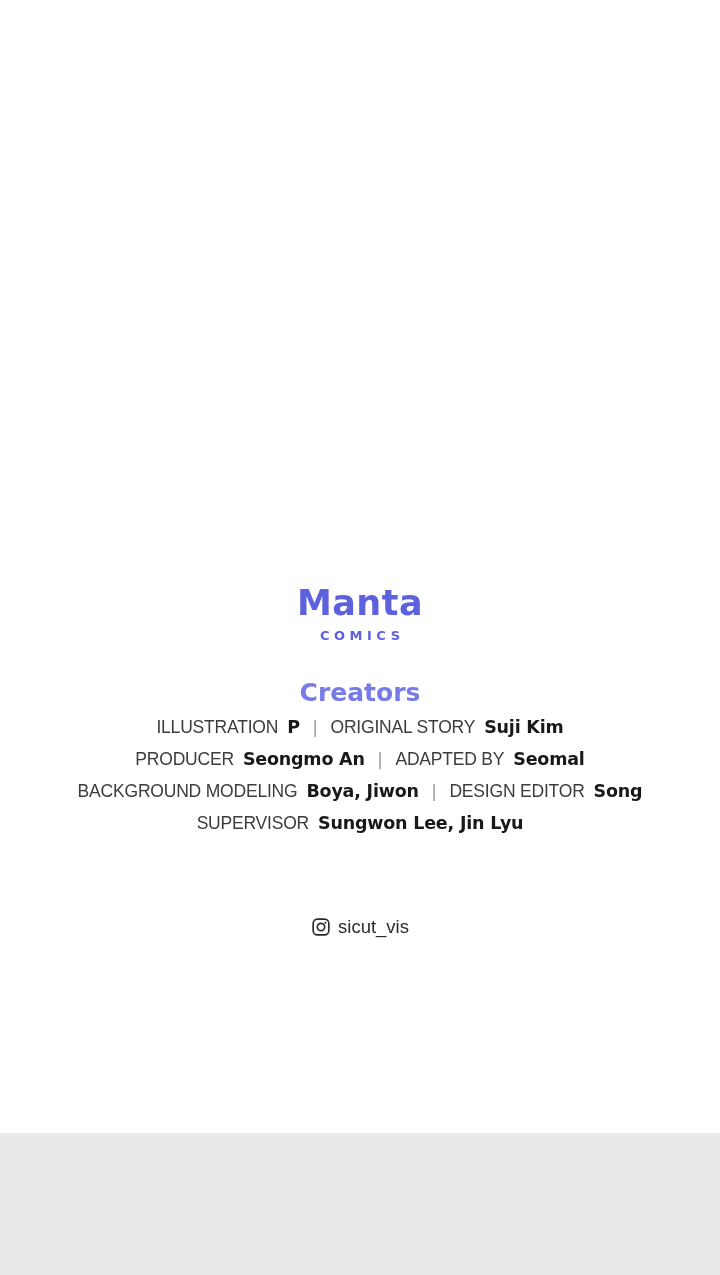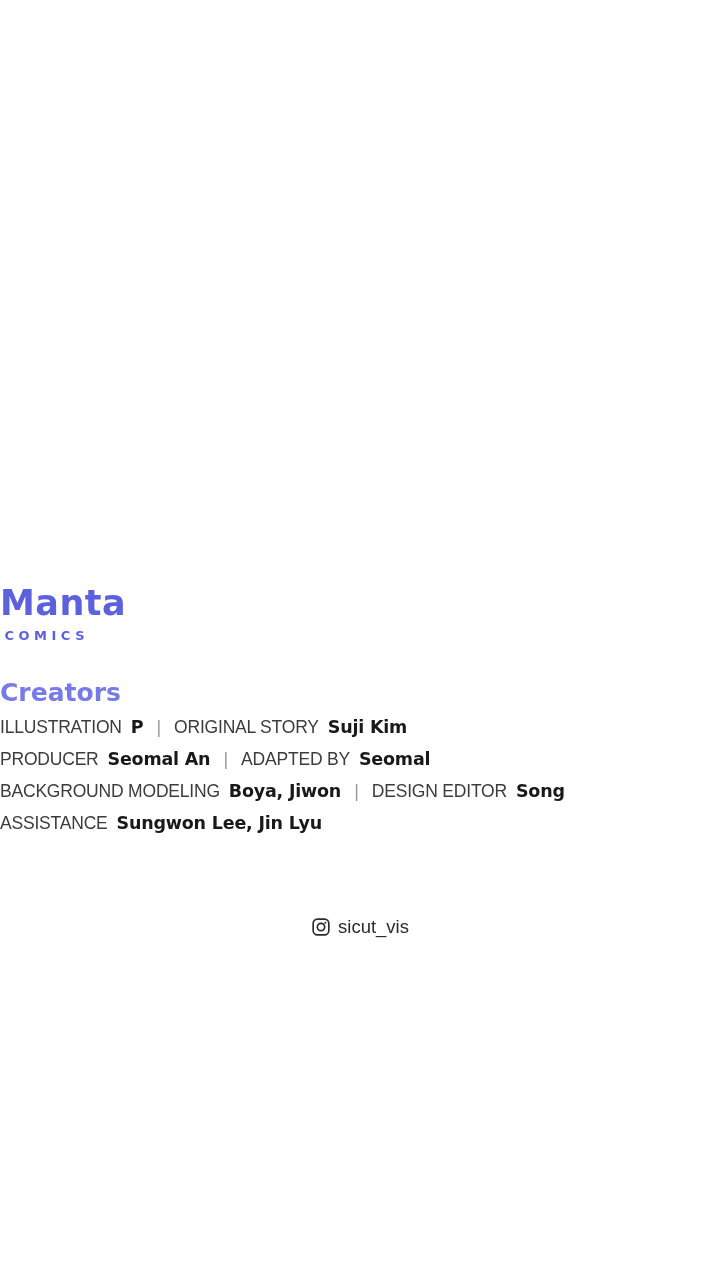--- a/index.html
+++ b/index.html
@@ -5,25 +5,25 @@
   :root{
     --brand:#5d61de;
     --heading:#767bе9;
     --label:#3c3c3c;
     --name:#191919;
     --sep:#9a9a9a;
     --bg:#ffffff;
   }
   html,body{margin:0;padding:0;background:#e9e9e9;}
   .page{
-    width:720px;height:1275px;margin:0 auto;
+    width:720px;height:1133px;margin:0 auto;
     background:var(--bg);
     box-sizing:border-box;
     padding-top:586px;
-    text-align:left;
+    text-align:center;
     overflow:hidden;
     font-family:"Liberation Sans", sans-serif;
   }
   .logo{
     font-family:"DejaVu Sans", sans-serif;
     font-weight:bold;
     font-size:35px;
     line-height:1;
     letter-spacing:0.5px;
     color:var(--brand);
@@ -82,23 +82,23 @@
 
   <div>
     <div class="logo">Manta</div>
     <div class="comics">COMICS</div>
   </div>
 
   <div id="sections">
       <section class="section">
         <div class="section-heading">Creators</div>
         <div class="credit-line"><span class="role">ILLUSTRATION</span><span class="names">P</span><span class="sep">|</span><span class="role">ORIGINAL STORY</span><span class="names">Suji Kim</span></div>
-        <div class="credit-line"><span class="role">PRODUCER</span><span class="names">Seomal An</span><span class="sep">|</span><span class="role">ADAPTED BY</span><span class="names">Seomal</span></div>
+        <div class="credit-line"><span class="role">PRODUCER</span><span class="names">Seongmo An</span><span class="sep">|</span><span class="role">ADAPTED BY</span><span class="names">Seomal</span></div>
         <div class="credit-line"><span class="role">BACKGROUND MODELING</span><span class="names">Boya, Jiwon</span><span class="sep">|</span><span class="role">DESIGN EDITOR</span><span class="names">Song</span></div>
-        <div class="credit-line"><span class="role">ASSISTANCE</span><span class="names">Sungwon Lee, Jin Lyu</span></div>
+        <div class="credit-line"><span class="role">SUPERVISOR</span><span class="names">Sungwon Lee, Jin Lyu</span></div>
       </section>
     </div>
 
   <div class="footer">
     <span class="ig-icon">
       <svg viewBox="0 0 24 24" width="20" height="20" fill="none" stroke="#2b2b2b" stroke-width="2" stroke-linecap="round">
         <rect x="2.6" y="2.6" width="18.8" height="18.8" rx="5.2"></rect>
         <circle cx="12" cy="12" r="4.4"></circle>
         <circle cx="17.2" cy="6.8" r="1.25" fill="#2b2b2b" stroke="none"></circle>
       </svg>

